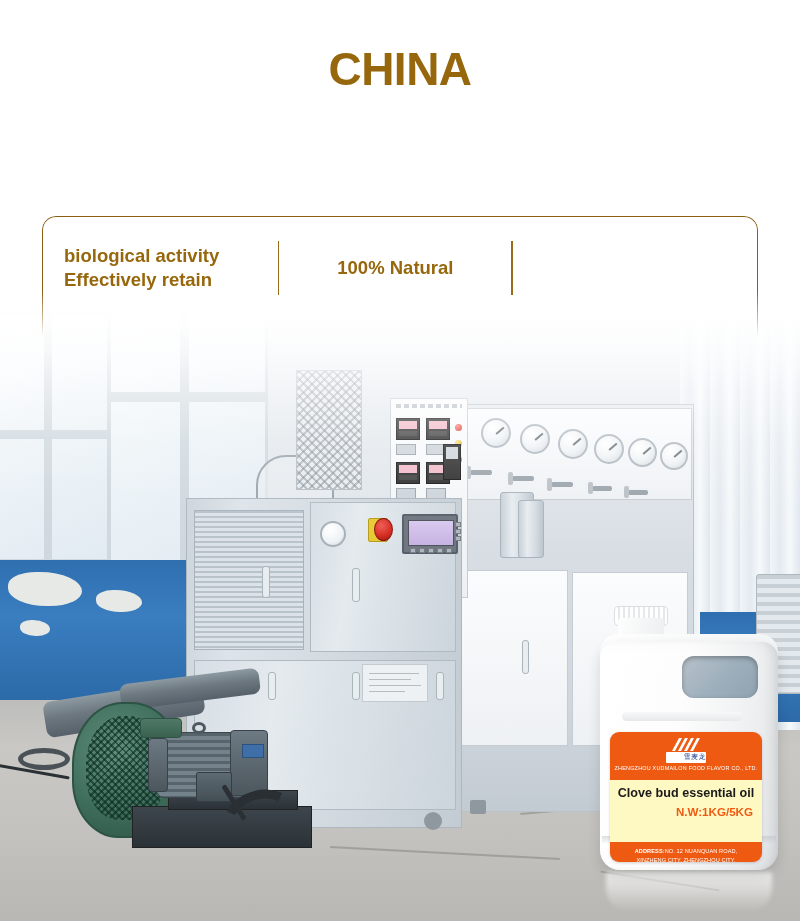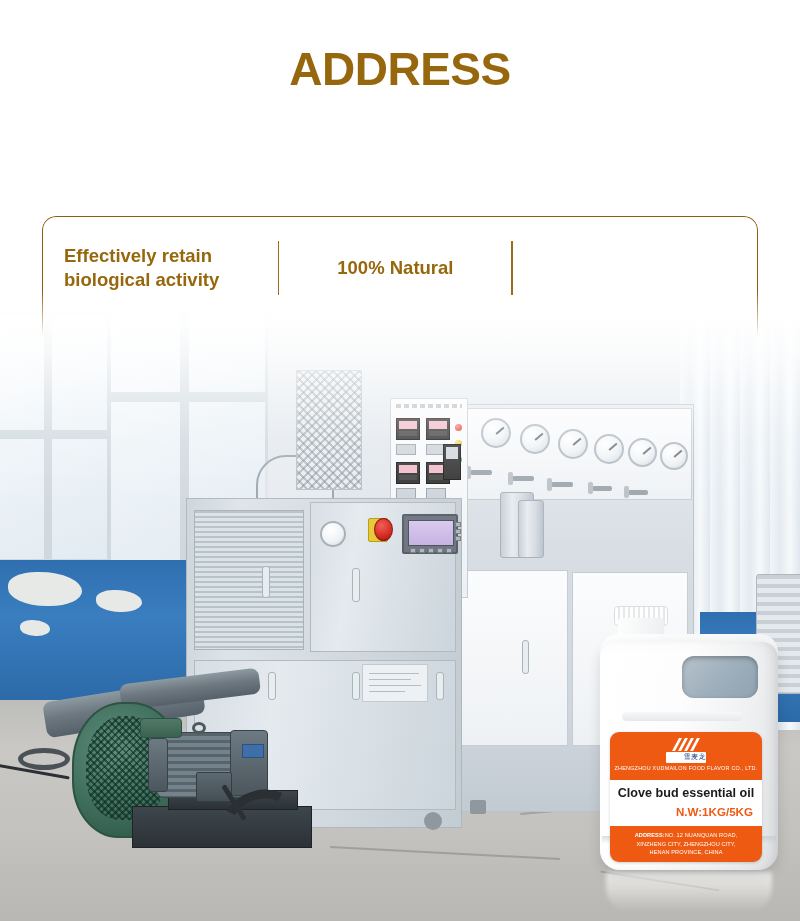--- a/index.html
+++ b/index.html
@@ -359,21 +359,21 @@
   .lbl-logo .cn span {
     font-size:7px; color:#24478f; letter-spacing:.5px;
     font-family:"DejaVu Sans", sans-serif; line-height:11px;
   }
   .lbl-company {
     position:absolute; left:0; right:0; top:33px;
     text-align:center; color:#fff; font-size:5.4px;
     letter-spacing:.25px; white-space:nowrap;
   }
   .lbl-mid {
-    background:#ffffff; height:46px; position:relative;
+    background:#fef9c3; height:62px; position:relative;
   }
   .lbl-product {
     position:absolute; left:0; right:0; top:6px; text-align:center;
     color:#1a1a1a; font-size:12.6px; font-weight:bold; white-space:nowrap;
   }
   .lbl-nw {
     position:absolute; right:9px; top:25px; text-align:right;
     color:#ef5a12; font-size:11.6px; font-weight:bold; white-space:nowrap;
   }
   .lbl-bot { position:relative; height:36px; padding-top:5px; }
@@ -530,29 +530,29 @@
     <div class="motor-cap" style="left:140px;top:718px;width:42px;height:20px;background:linear-gradient(180deg,#4f7a66,#3b6151);border-color:#2c5344;"></div>
     <div class="hose" style="left:222px;top:790px;width:80px;height:70px;transform:rotate(-18deg);"></div>
     <div class="cable" style="left:214px;top:800px;width:40px;height:5px;transform:rotate(58deg);"></div>
 
   </div>
   <div id="photo-fade"></div>
 </div>
 
 <div id="banner">
   <div id="headline">
-    <span class="ln">ADDRESS</span>
+    <span class="ln">CHINA</span>
   </div>
 </div>
 
 <div id="feature-box"></div>
 <div id="feature-row">
   <div class="feat" id="feat-1">
+    <span class="l">biological activity</span>
     <span class="l">Effectively retain</span>
-    <span class="l">biological activity</span>
   </div>
   <div class="divider"></div>
   <div class="feat" id="feat-2">
     <span class="l">100% Natural</span>
   </div>
   <div class="divider"></div>
 </div>
 
 <div id="bottle">
   <div class="bot-reflect"></div>

